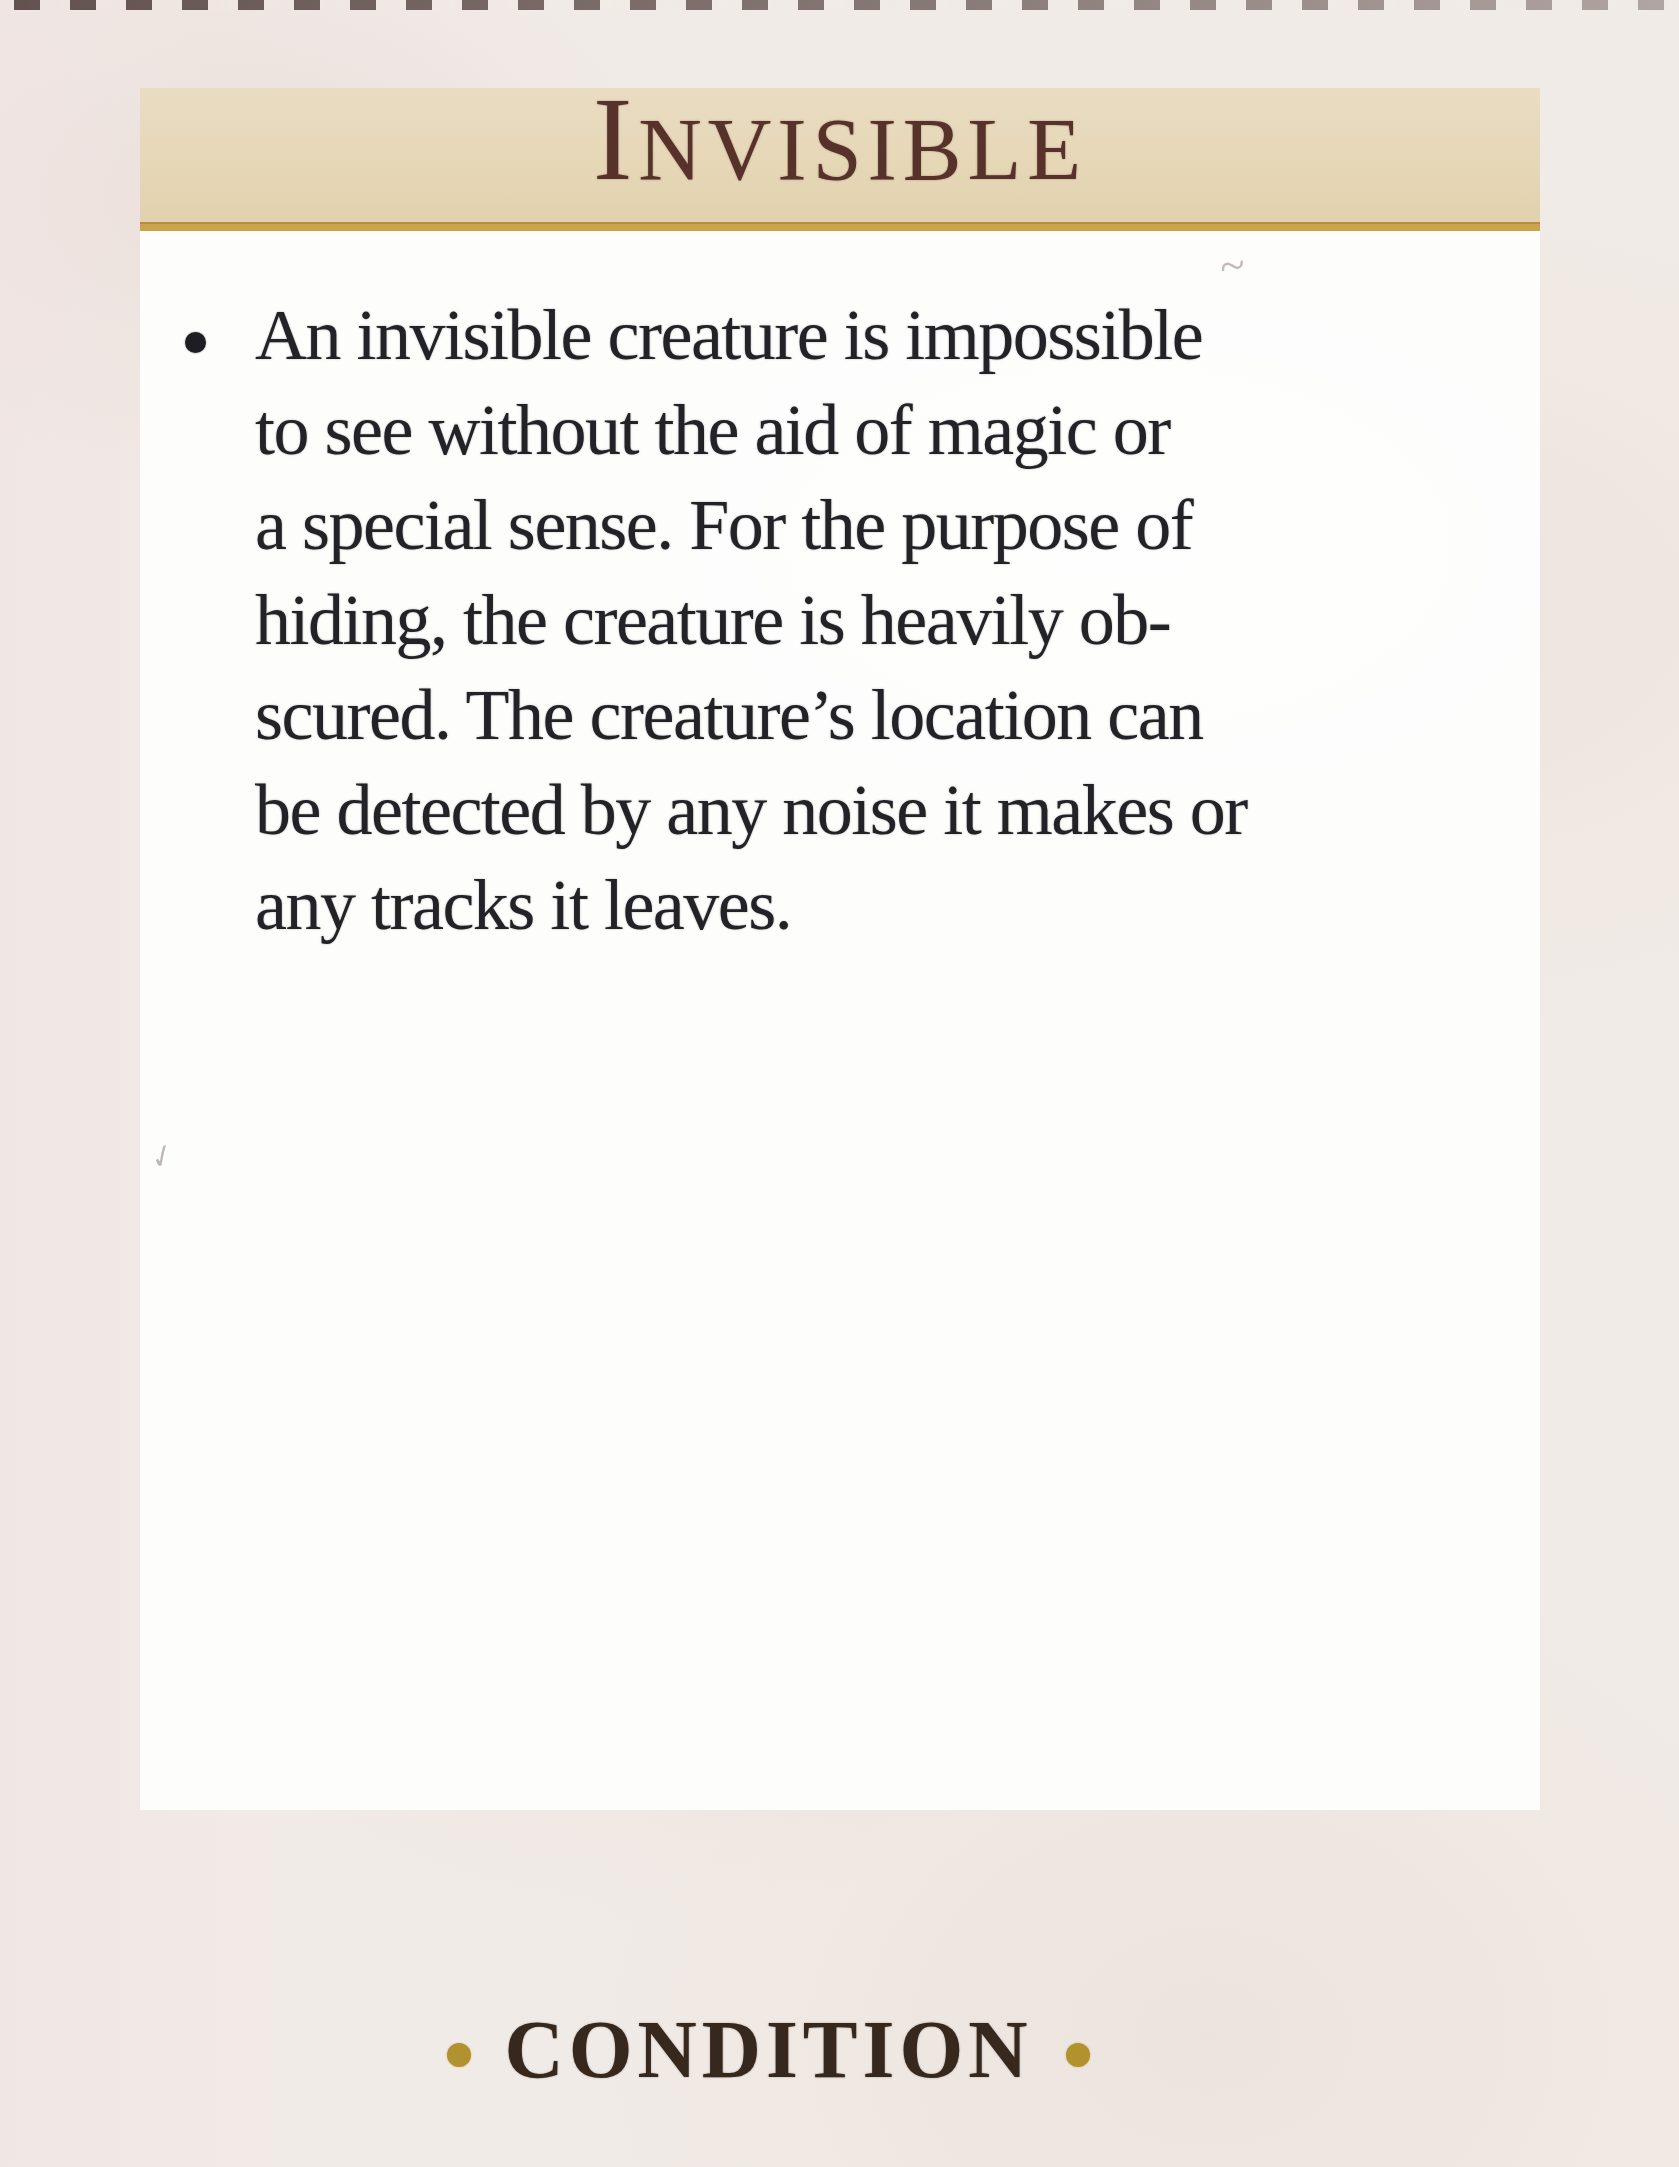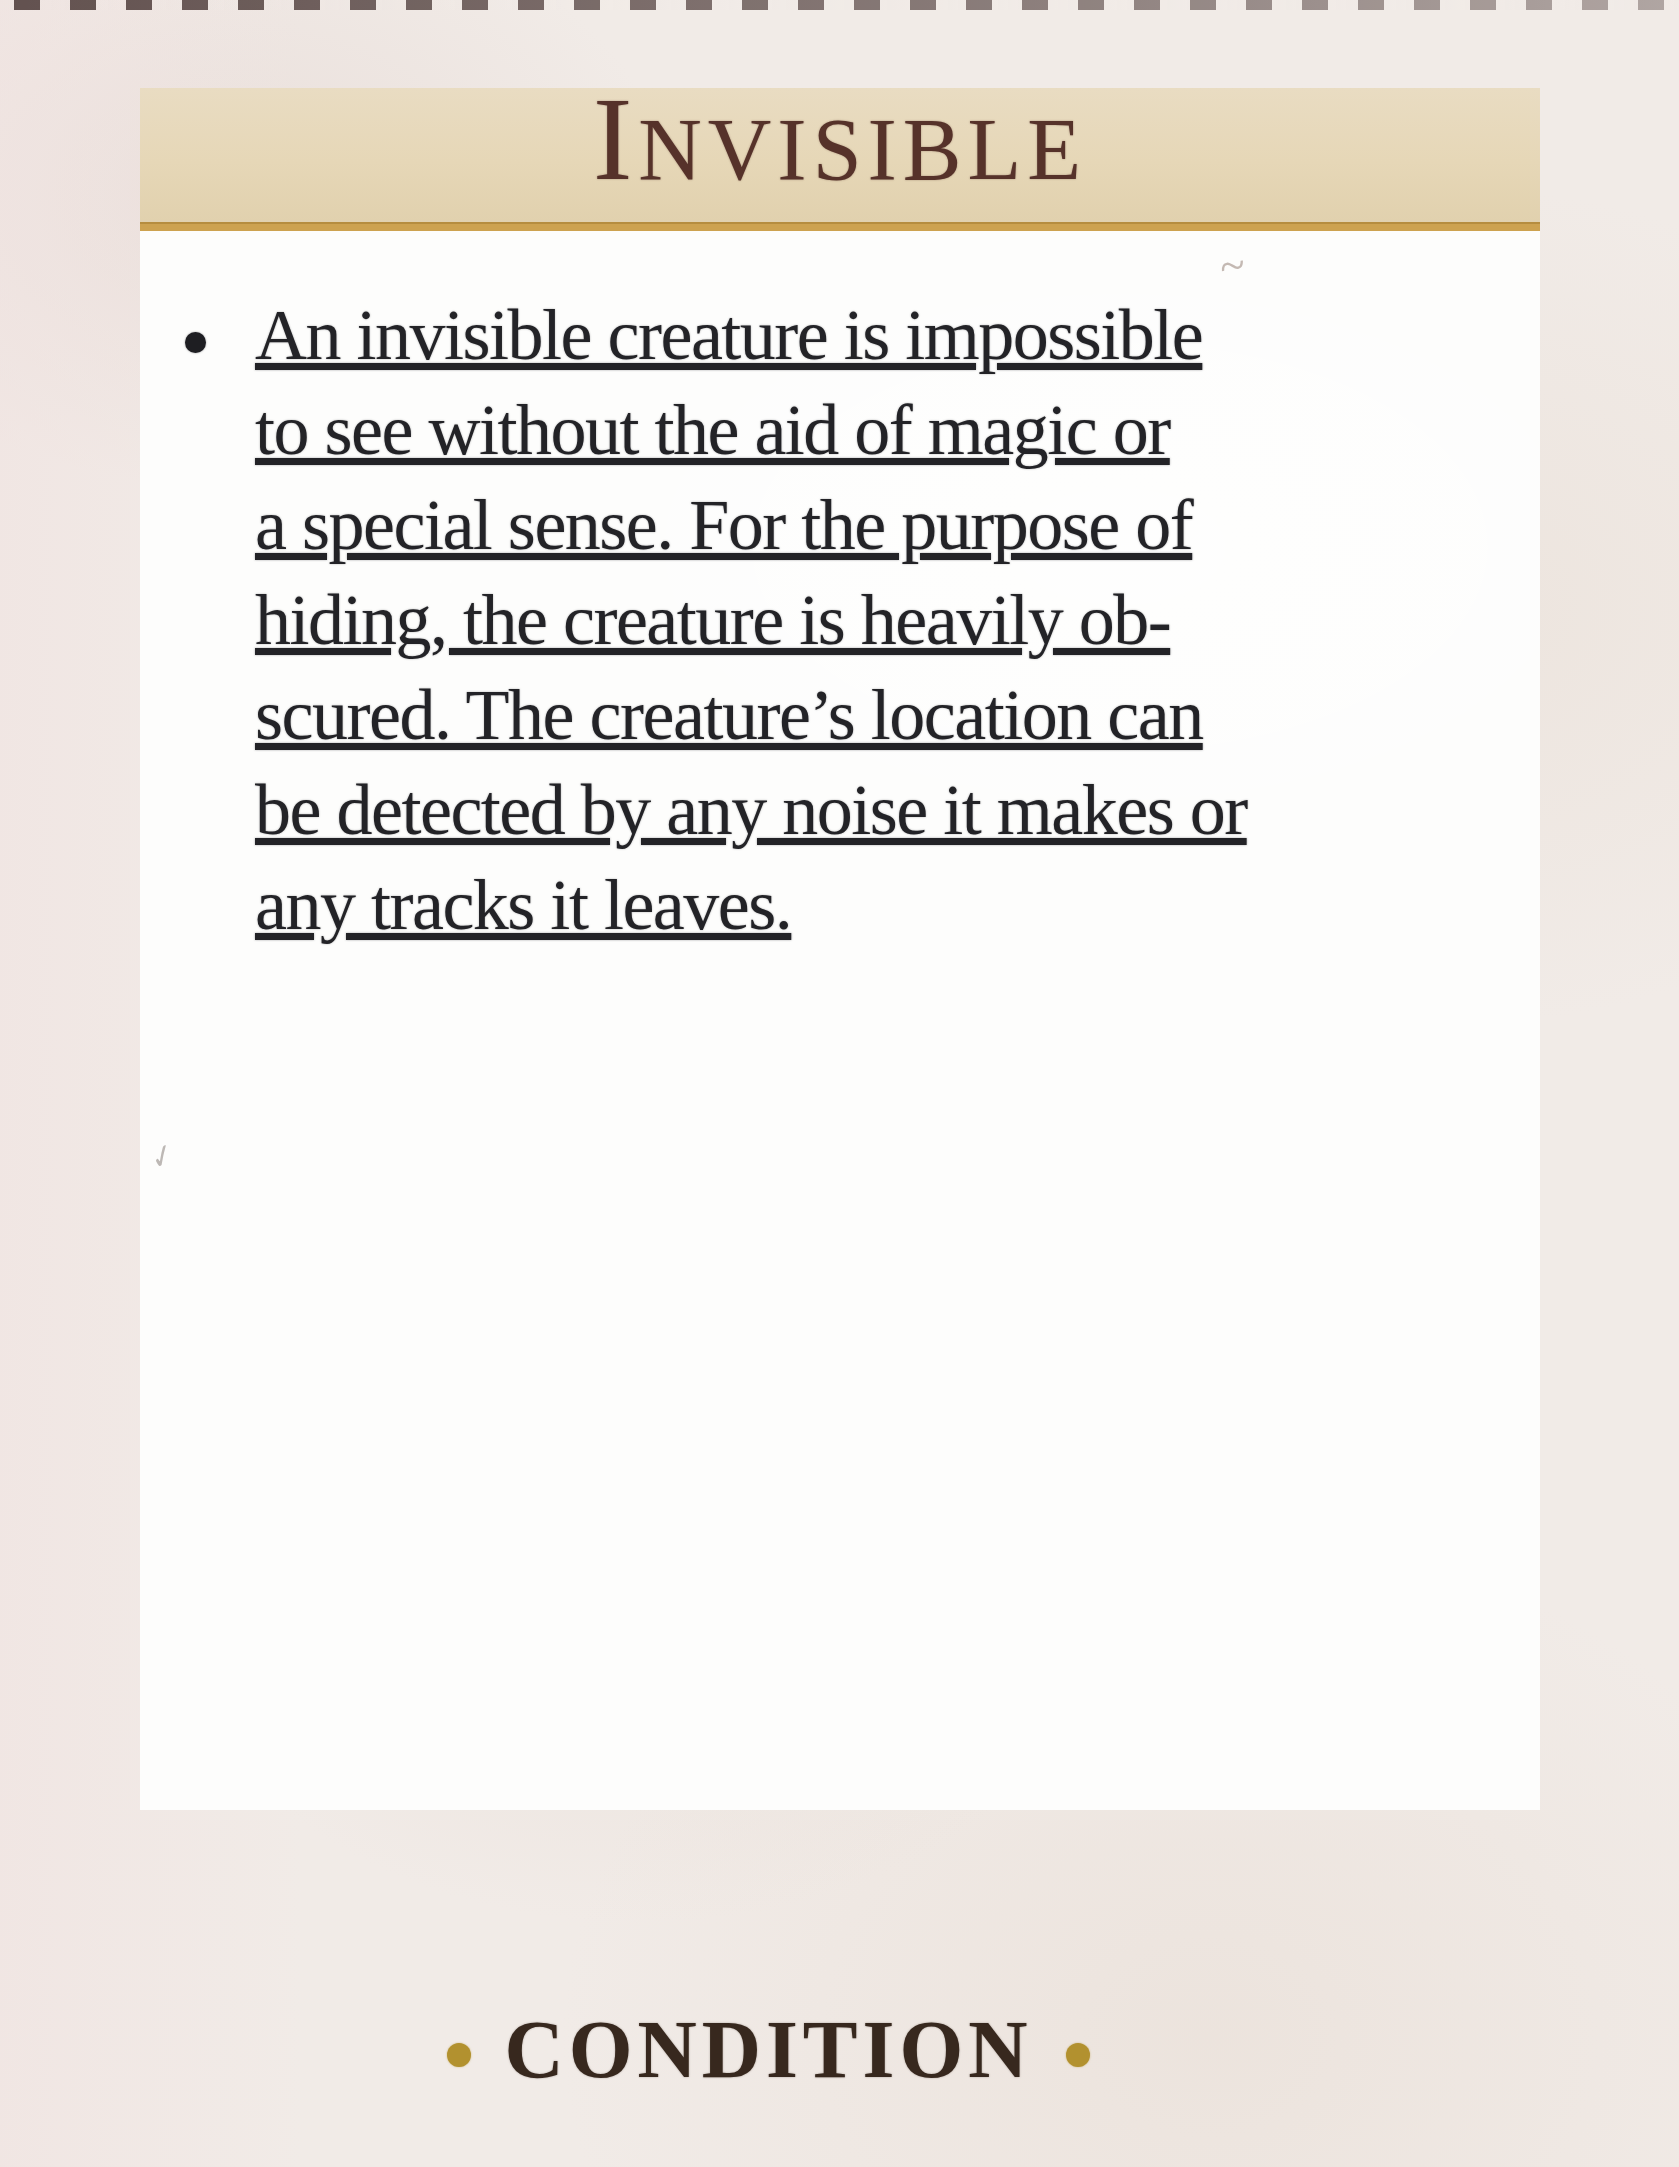--- a/index.html
+++ b/index.html
@@ -65,21 +65,20 @@
   }
   .bullet-item { position: relative; }
   .bullet-text {
     display: block;
     white-space: pre;
     font-size: 72px;
     line-height: 95px;
     letter-spacing: -1.5px;
     color: #232327;
     text-shadow: 0 0 2px rgba(35,35,40,0.38);
-    text-decoration: underline;
   }
   .bullet-dot-icon {
     position: absolute; left: -70px; top: 44px;
     width: 21px; height: 21px; border-radius: 50%;
     background: #1e1e22;
     box-shadow: 0 0 2px rgba(30,30,34,0.5);
   }
 
   .squiggle-artifact {
     position: absolute; left: 1080px; top: 8px;

